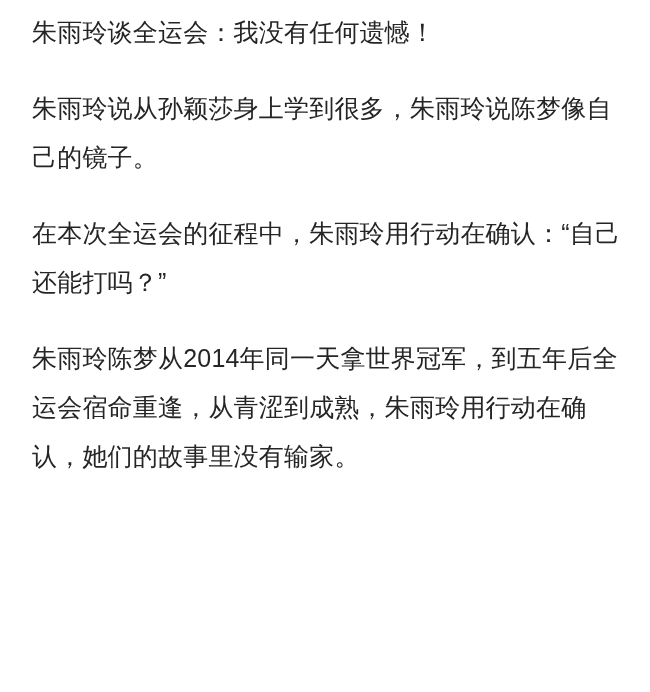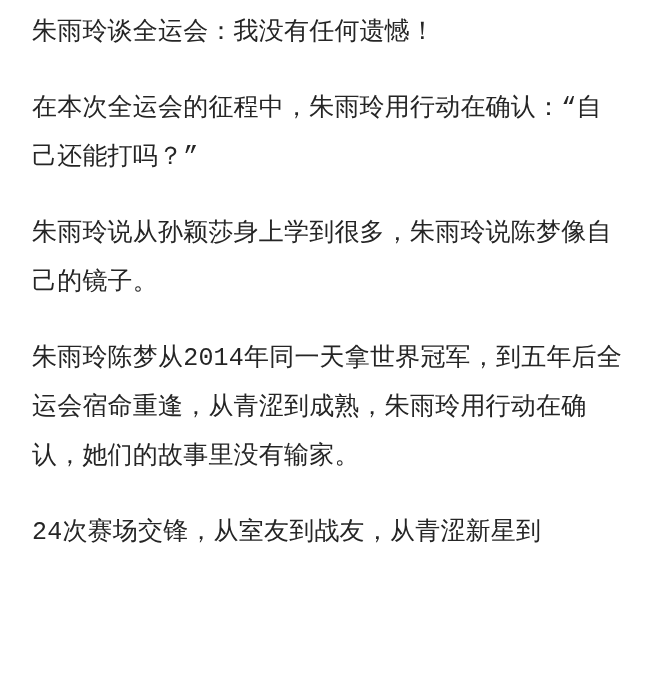--- a/index.html
+++ b/index.html
@@ -20,28 +20,26 @@
   }
   .para {
     color: #252525;
     font-size: 25px;
     line-height: 49px;
     letter-spacing: 0.2px;
     margin: 0 0 27px 0;
     text-align: left;
     word-break: break-all;
     font-weight: 400;
-    font-family: Liberation Mono, monospace;
   }
   .para:last-child {
     margin-bottom: 0;
   }
 </style>
 </head>
 <body>
 
 <div class="article">
   <p class="para">朱雨玲谈全运会：我没有任何遗憾！</p>
+  <p class="para">朱雨玲说从孙颖莎身上学到很多，朱雨玲说陈梦像自己的镜子。</p>
   <p class="para">在本次全运会的征程中，朱雨玲用行动在确认：“自己还能打吗？”</p>
-  <p class="para">朱雨玲说从孙颖莎身上学到很多，朱雨玲说陈梦像自己的镜子。</p>
   <p class="para">朱雨玲陈梦从2014年同一天拿世界冠军，到五年后全运会宿命重逢，从青涩到成熟，朱雨玲用行动在确认，她们的故事里没有输家。</p>
-  <p class="para">24次赛场交锋，从室友到战友，从青涩新星到</p>
 </div>
 
 </body></html>

